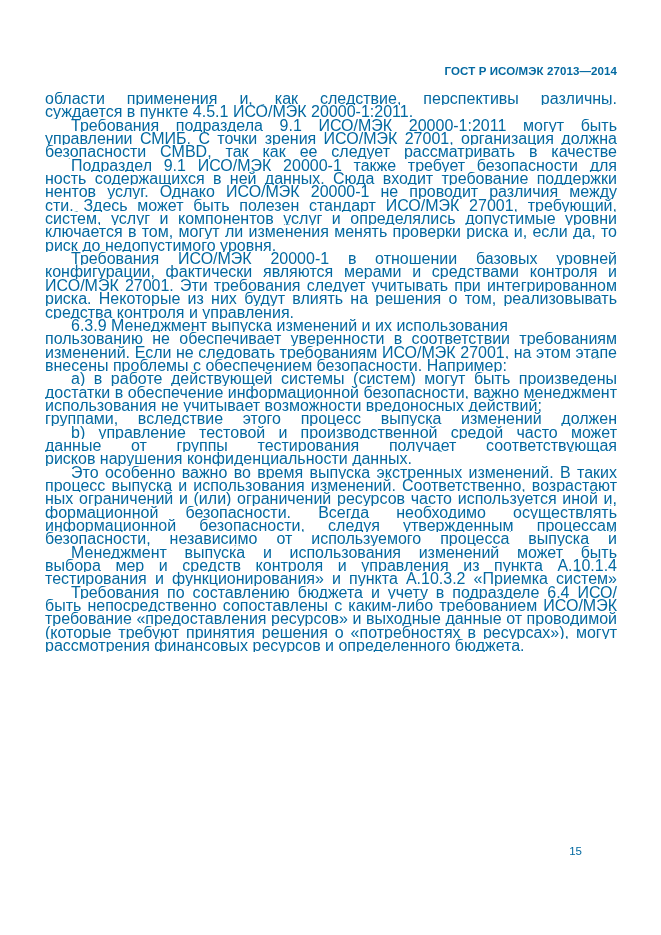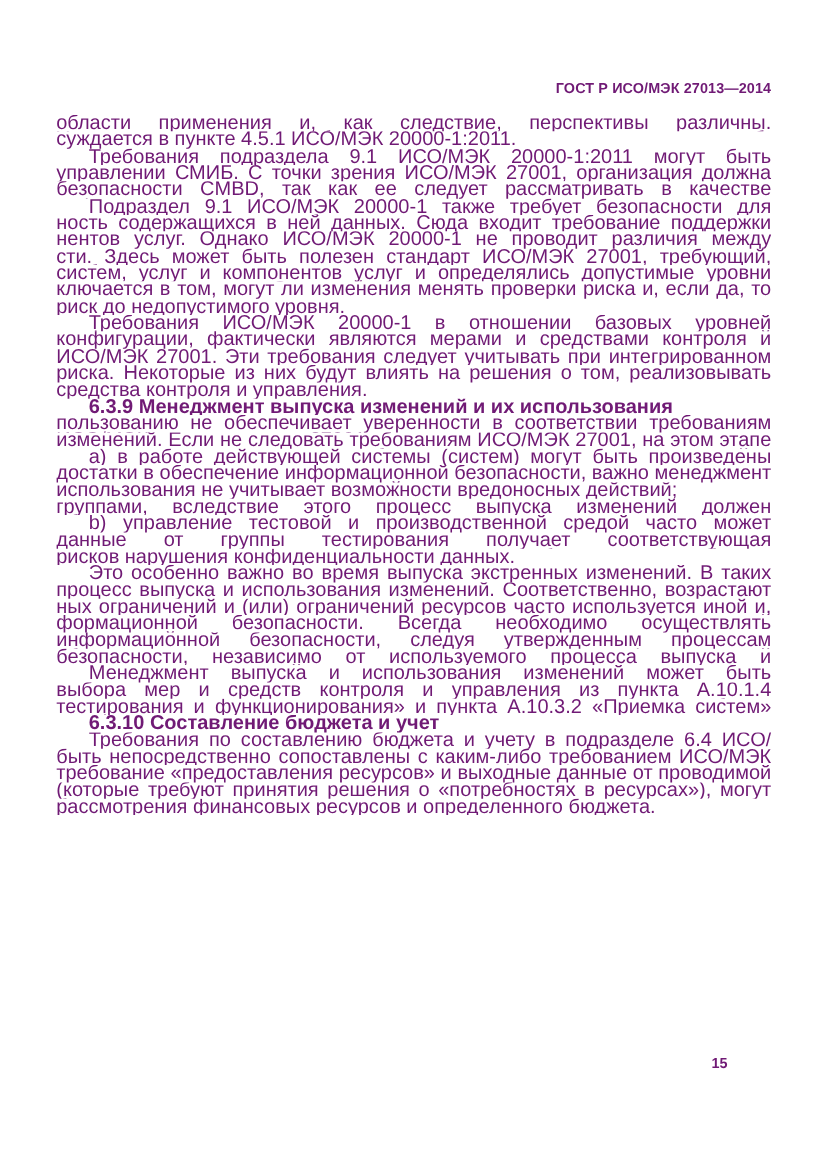--- a/index.html
+++ b/index.html
@@ -2,21 +2,21 @@
 <html><head>
 <meta charset="utf-8">
 <style>
   * { margin: 0; padding: 0; box-sizing: border-box; }
   html, body { background: #ffffff; }
   .page {
     position: relative;
     width: 661px;
     height: 935px;
     background: #ffffff;
-    color: #701a75;
+    color: #0369a1;
     font-family: "Liberation Sans", sans-serif;
     overflow: hidden;
   }
   .running-head {
     position: absolute;
     top: 65px;
     left: 45px;
     width: 572px;
     text-align: right;
     font-weight: bold;
@@ -32,26 +32,26 @@
     font-size: 16px;
   }
   .line {
     height: 13.35px;
     line-height: 13.35px;
     overflow: hidden;
     text-align: justify;
   }
   .line.fill { text-align-last: justify; }
   .line.indent { text-indent: 26px; }
-  .line.heading { font-weight: bold; }
+  .line.heading { font-weight: normal; }
   .page-num {
     position: absolute;
     top: 845px;
     right: 79px;
-    font-weight: bold;
+    font-weight: normal;
     font-size: 11.5px;
     line-height: 13px;
   }
 </style>
 </head>
 <body>
 
 <div class="page">
   <div class="running-head">ГОСТ Р ИСО/МЭК 27013—2014</div>
 
@@ -69,37 +69,37 @@
       <div class="line fill">ключается в том, могут ли изменения менять проверки риска и, если да, то какие изменения повысят</div>
       <div class="line">риск до недопустимого уровня.</div>
       <div class="line indent fill">Требования ИСО/МЭК 20000-1 в отношении базовых уровней конфигурации и эталонных копий</div>
       <div class="line fill">конфигурации, фактически являются мерами и средствами контроля и управления с точки зрения</div>
       <div class="line fill">ИСО/МЭК 27001. Эти требования следует учитывать при интегрированном подходе к менеджменту</div>
       <div class="line fill">риска. Некоторые из них будут влиять на решения о том, реализовывать или нет некоторые меры и</div>
       <div class="line">средства контроля и управления.</div>
       <div class="line heading indent">6.3.9 Менеджмент выпуска изменений и их использования</div>
       <div class="line fill">пользованию не обеспечивает уверенности в соответствии требованиям ИСО/МЭК 27001 к выпуску</div>
       <div class="line fill">изменений. Если не следовать требованиям ИСО/МЭК 27001, на этом этапе могут быть случайно</div>
+      <div class="line">внесены проблемы с обеспечением безопасности. Например:</div>
       <div class="line indent fill">а) в работе действующей системы (систем) могут быть произведены изменения, вносящие не-</div>
       <div class="line fill">достатки в обеспечение информационной безопасности, важно менеджмент выпуска изменений и их</div>
       <div class="line">использования не учитывает возможности вредоносных действий;</div>
       <div class="line fill">группами, вследствие этого процесс выпуска изменений должен обеспечивать уверенность в том, что</div>
       <div class="line indent fill">b) управление тестовой и производственной средой часто может осуществляться различными</div>
       <div class="line fill">данные от группы тестирования получает соответствующая производственная роль, чтобы избежать</div>
       <div class="line">рисков нарушения конфиденциальности данных.</div>
       <div class="line indent fill">Это особенно важно во время выпуска экстренных изменений. В таких ситуациях из-за времен-</div>
       <div class="line fill">процесс выпуска и использования изменений. Соответственно, возрастают риски компрометации ин-</div>
       <div class="line fill">ных ограничений и (или) ограничений ресурсов часто используется иной и, возможно, упрощенный</div>
       <div class="line fill">формационной безопасности. Всегда необходимо осуществлять надлежащий менеджмент рисков</div>
       <div class="line fill">информационной безопасности, следуя утвержденным процессам обеспечения информационной</div>
       <div class="line">безопасности, независимо от используемого процесса выпуска и использования изменений.</div>
       <div class="line indent fill">Менеджмент выпуска и использования изменений может быть усовершенствован в результате</div>
       <div class="line fill">выбора мер и средств контроля и управления из пункта А.10.1.4 «Разделение средств разработки,</div>
       <div class="line">тестирования и функционирования» и пункта А.10.3.2 «Приемка систем» ИСО/МЭК 27001:2005.</div>
-      <div class="line heading indent">6.3.10 Составление бюджета и учет</div>
       <div class="line indent fill">Требования по составлению бюджета и учету в подразделе 6.4 ИСО/МЭК 20000-1:2011 не могут</div>
       <div class="line fill">быть непосредственно сопоставлены с каким-либо требованием ИСО/МЭК 27001. В ИСО/МЭК 27001</div>
       <div class="line fill">требование «предоставления ресурсов» и выходные данные от проводимой руководством проверки</div>
       <div class="line fill">(которые требуют принятия решения о «потребностях в ресурсах»), могут быть полезны в процессе</div>
       <div class="line">рассмотрения финансовых ресурсов и определенного бюджета.</div>
     </div>
 
   <div class="page-num">15</div>
 </div>
 

